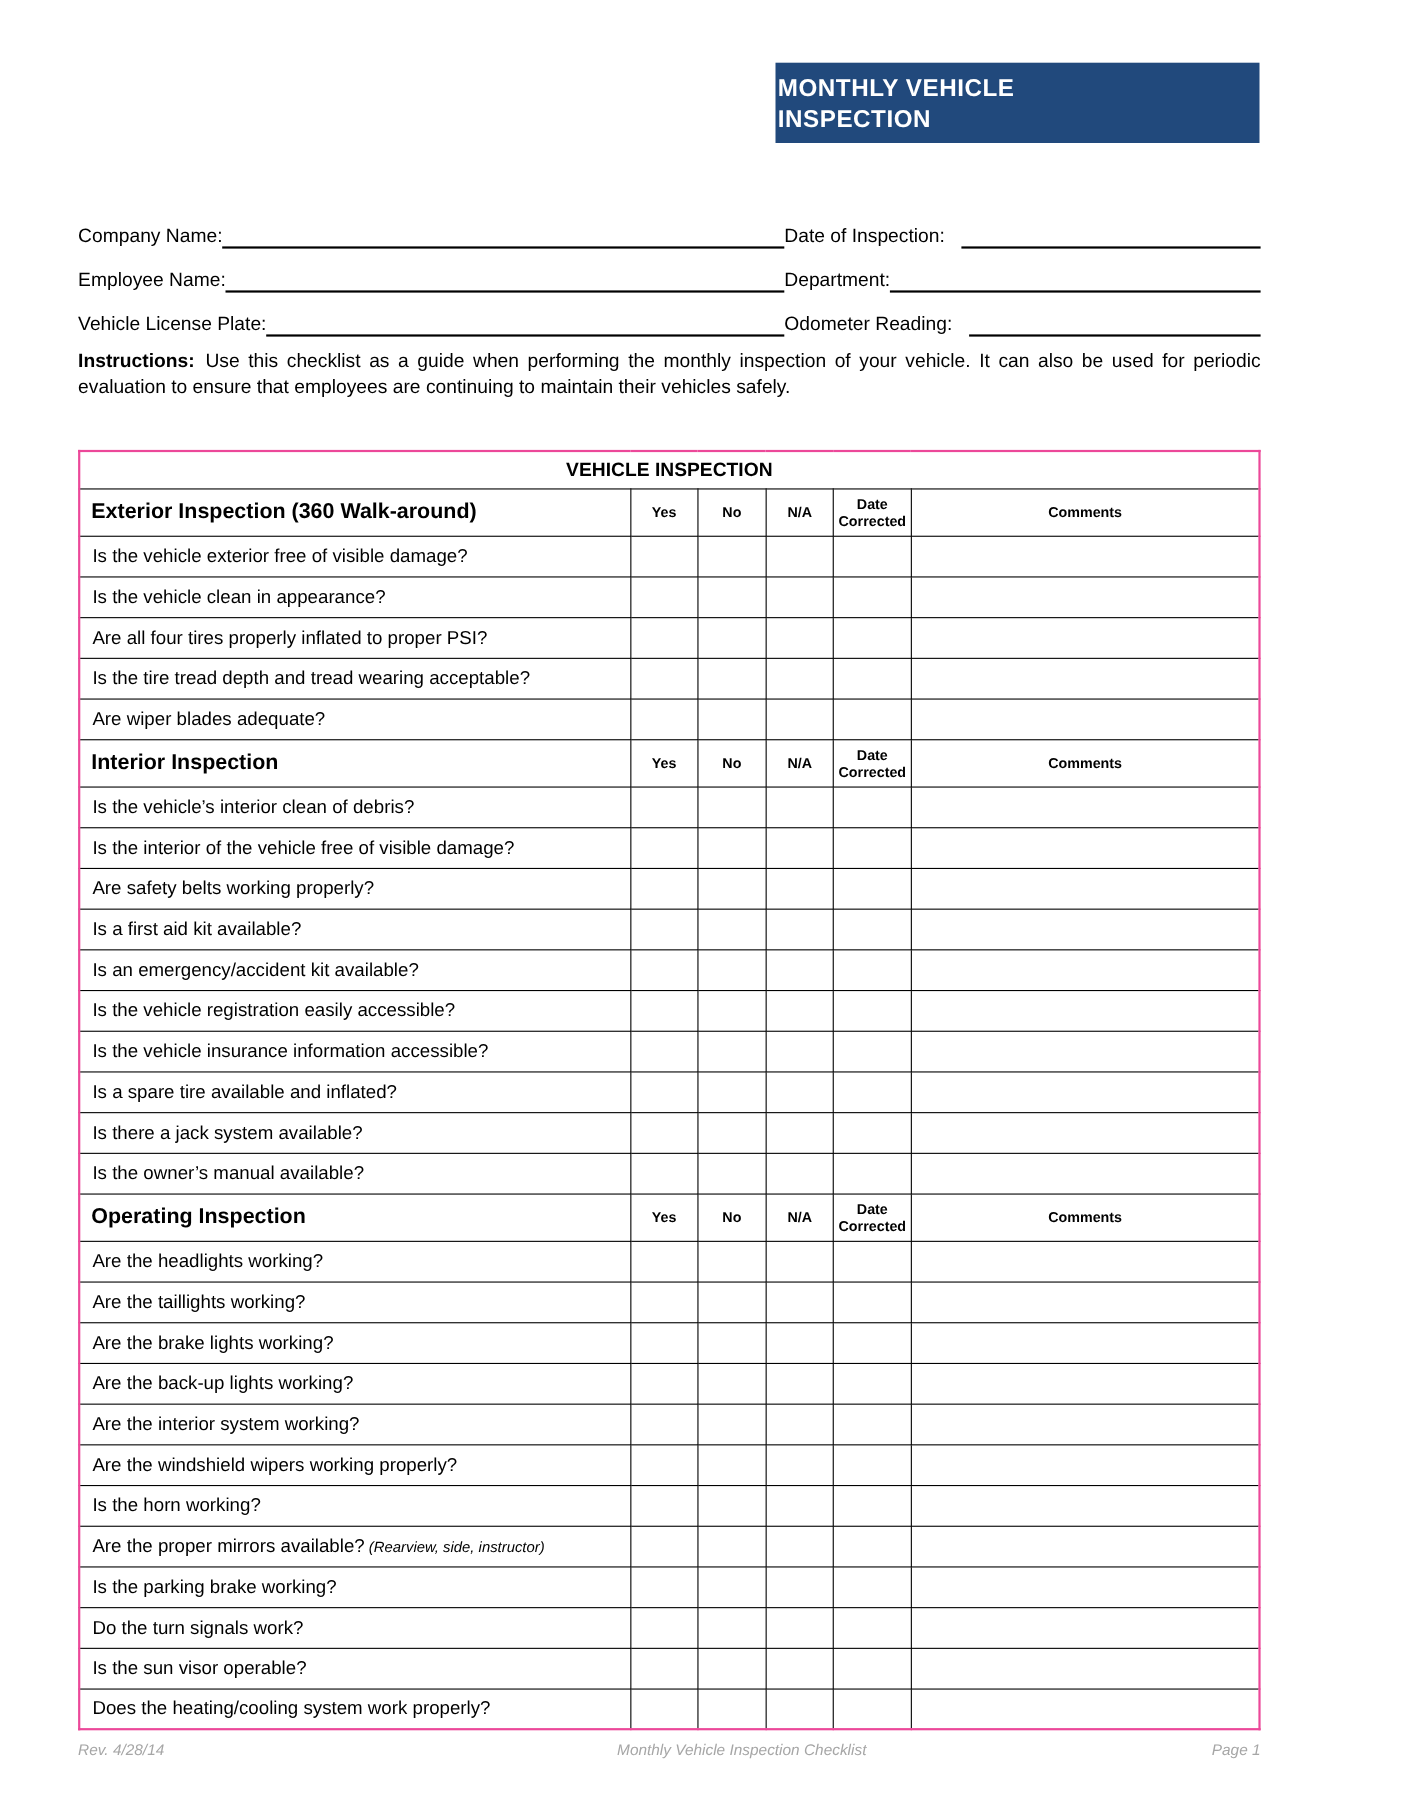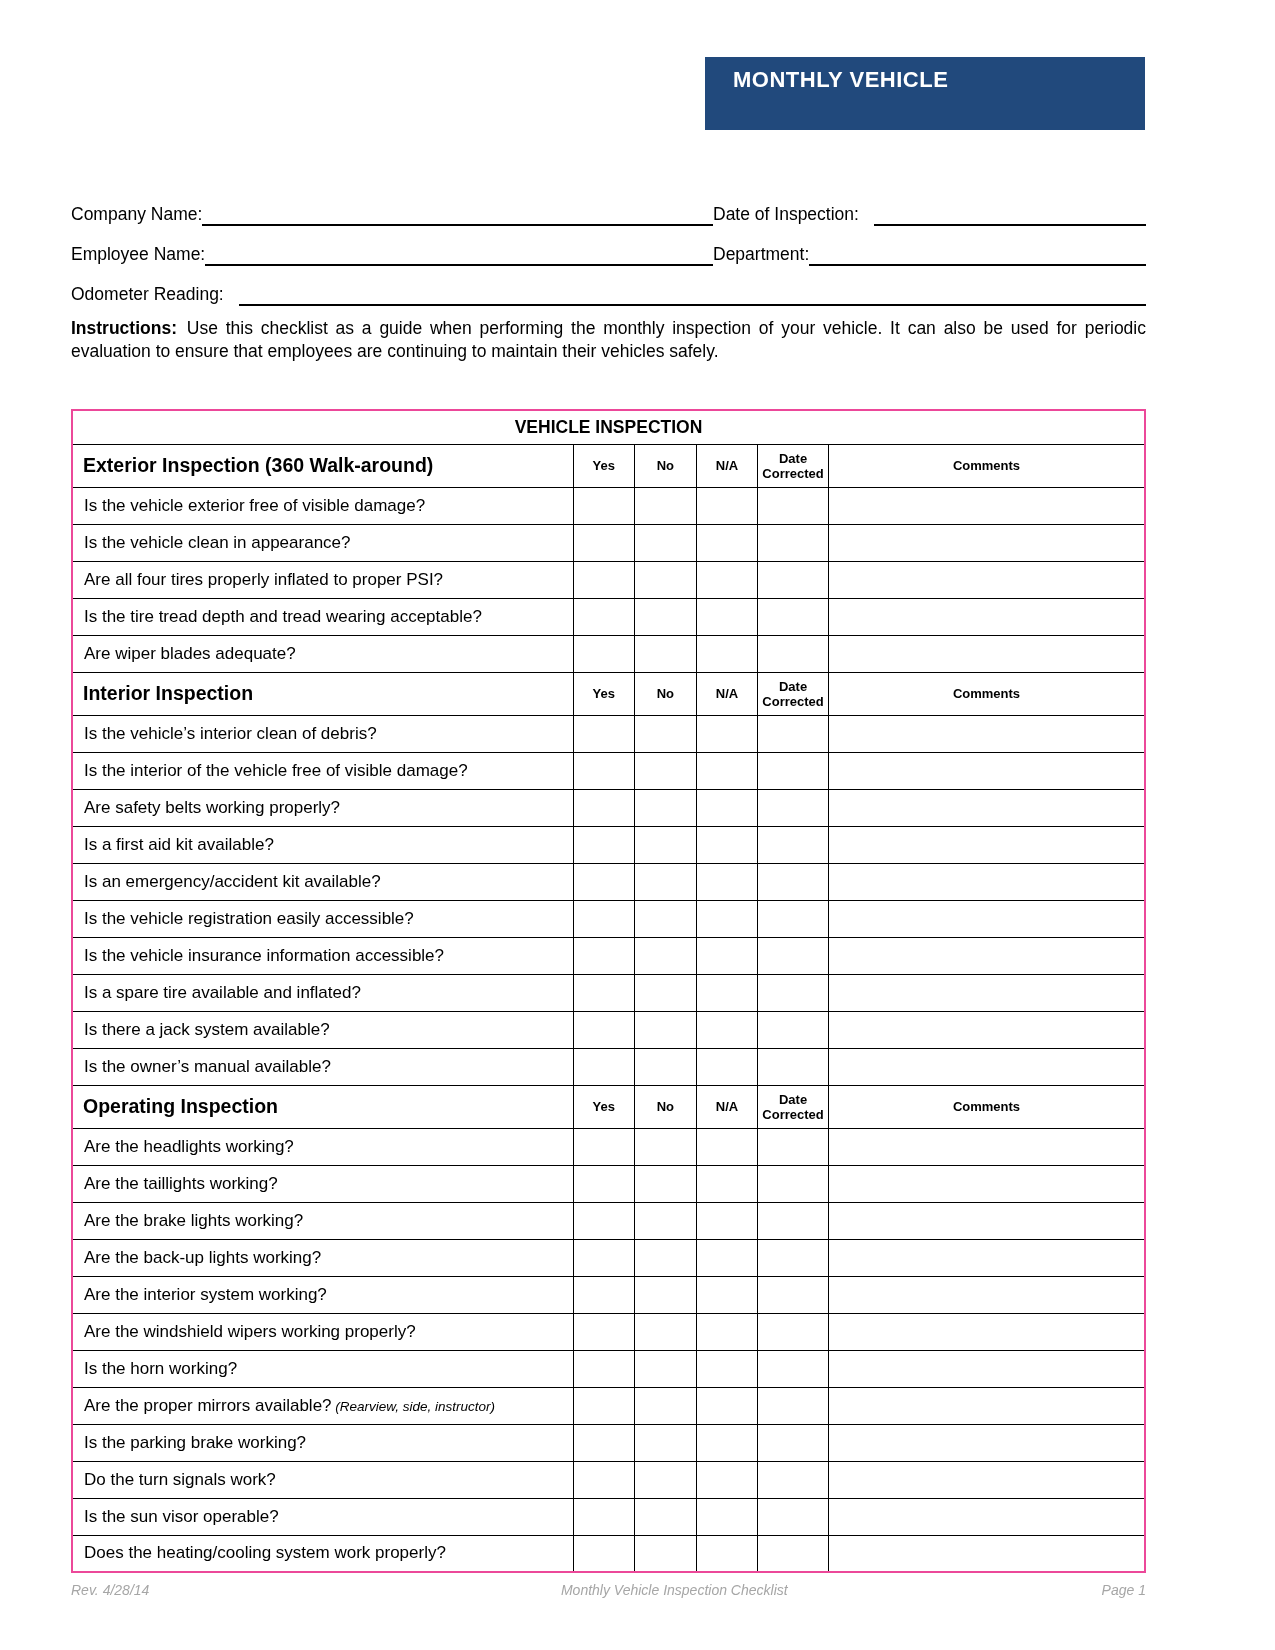--- a/index.html
+++ b/index.html
@@ -10,21 +10,21 @@
     font-family:"Liberation Sans", sans-serif;
     color:#000;
     overflow:hidden;
   }
   .banner {
     position:absolute; top:57px; left:705px;
     width:440px; height:73px;
     background:#21497c;
     color:#ffffff;
     font-weight:bold; font-size:22px; line-height:28px;
-    padding:9px 0 0 28px;
+    padding:9px 0 0 2px;
     box-sizing:border-box;
     letter-spacing:.5px;
   }
   .content { position:absolute; top:0; left:71px; width:1075px; }
 
   .fields { margin-top:186px; }
   .field-row { display:flex; align-items:flex-end; height:40px; }
   .fpart { display:flex; align-items:flex-end; }
   .fpart.left { width:642px; }
   .fpart.right { flex:1; }
@@ -78,20 +78,21 @@
   .footer .f-center { text-align:right; }
   .footer .f-right { text-align:right; }
 </style>
 </head>
 <body>
 
 <div class="page">
 
   <div class="banner">
     <div>MONTHLY VEHICLE</div>
+    <div>INSPECTION</div>
   </div>
 
   <div class="content">
 
     <div class="fields">
       <div class="field-row">
         <div class="fpart left">
           <span class="flabel">Company Name:</span>
           <span class="fline"></span>
         </div>
@@ -104,20 +105,24 @@
         <div class="fpart left">
           <span class="flabel">Employee Name:</span>
           <span class="fline"></span>
         </div>
         <div class="fpart right">
           <span class="flabel">Department:</span>
           <span class="fline"></span>
         </div>
       </div>
       <div class="field-row">
+        <div class="fpart left">
+          <span class="flabel">Vehicle License Plate:</span>
+          <span class="fline"></span>
+        </div>
         <div class="fpart right">
           <span class="flabel">Odometer Reading:</span>
           <span class="fline"></span>
         </div>
       </div>
     </div>
 
     <div class="instructions">
       <b>Instructions:</b>
       <span>Use this checklist as a guide when performing the monthly inspection of your vehicle. It can also be used for periodic evaluation to ensure that employees are continuing to maintain their vehicles safely.</span>

